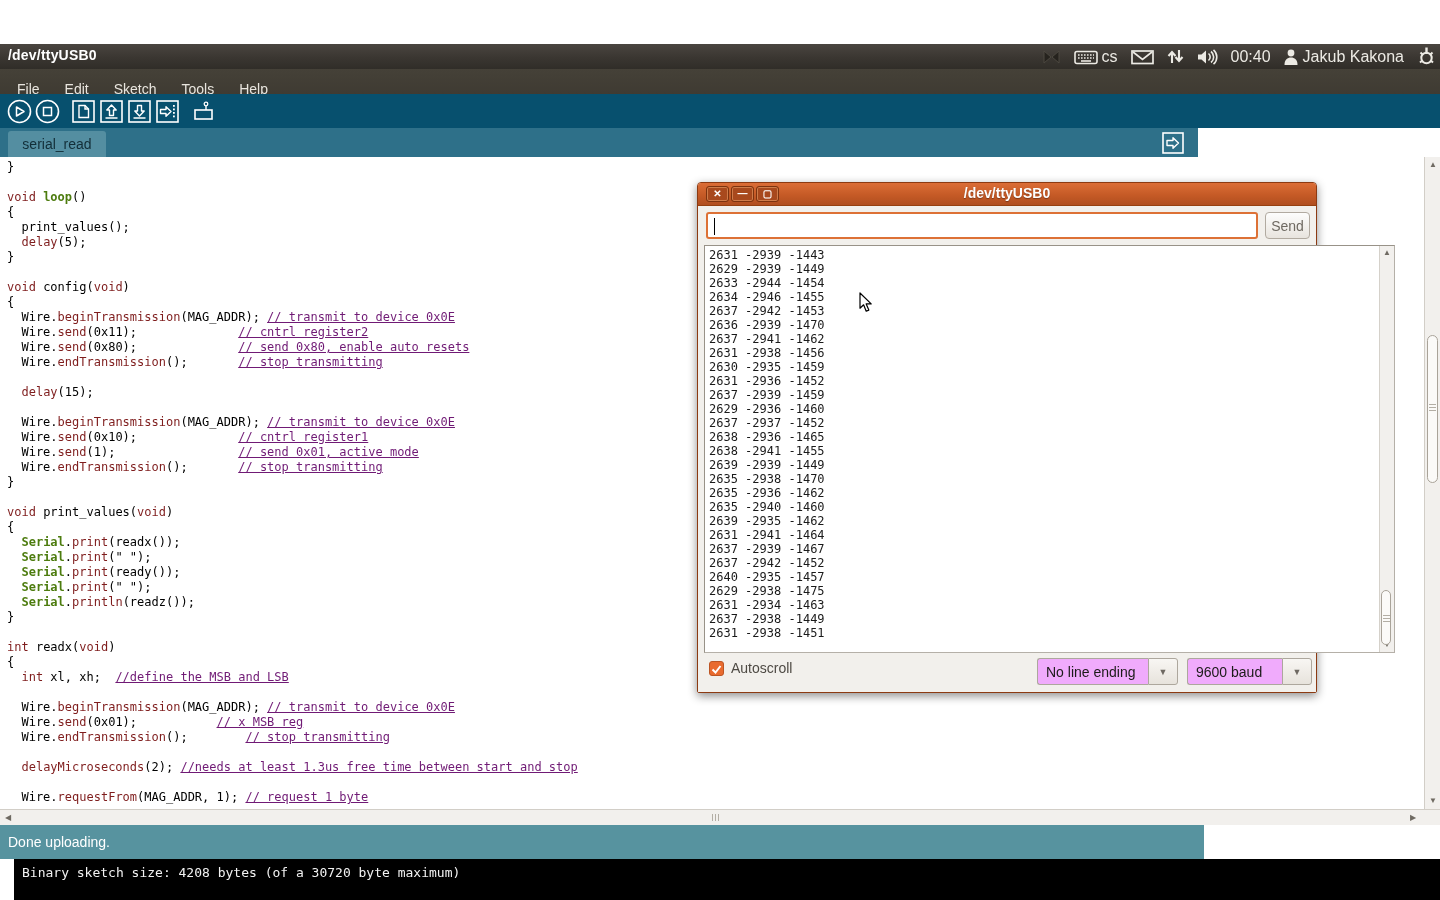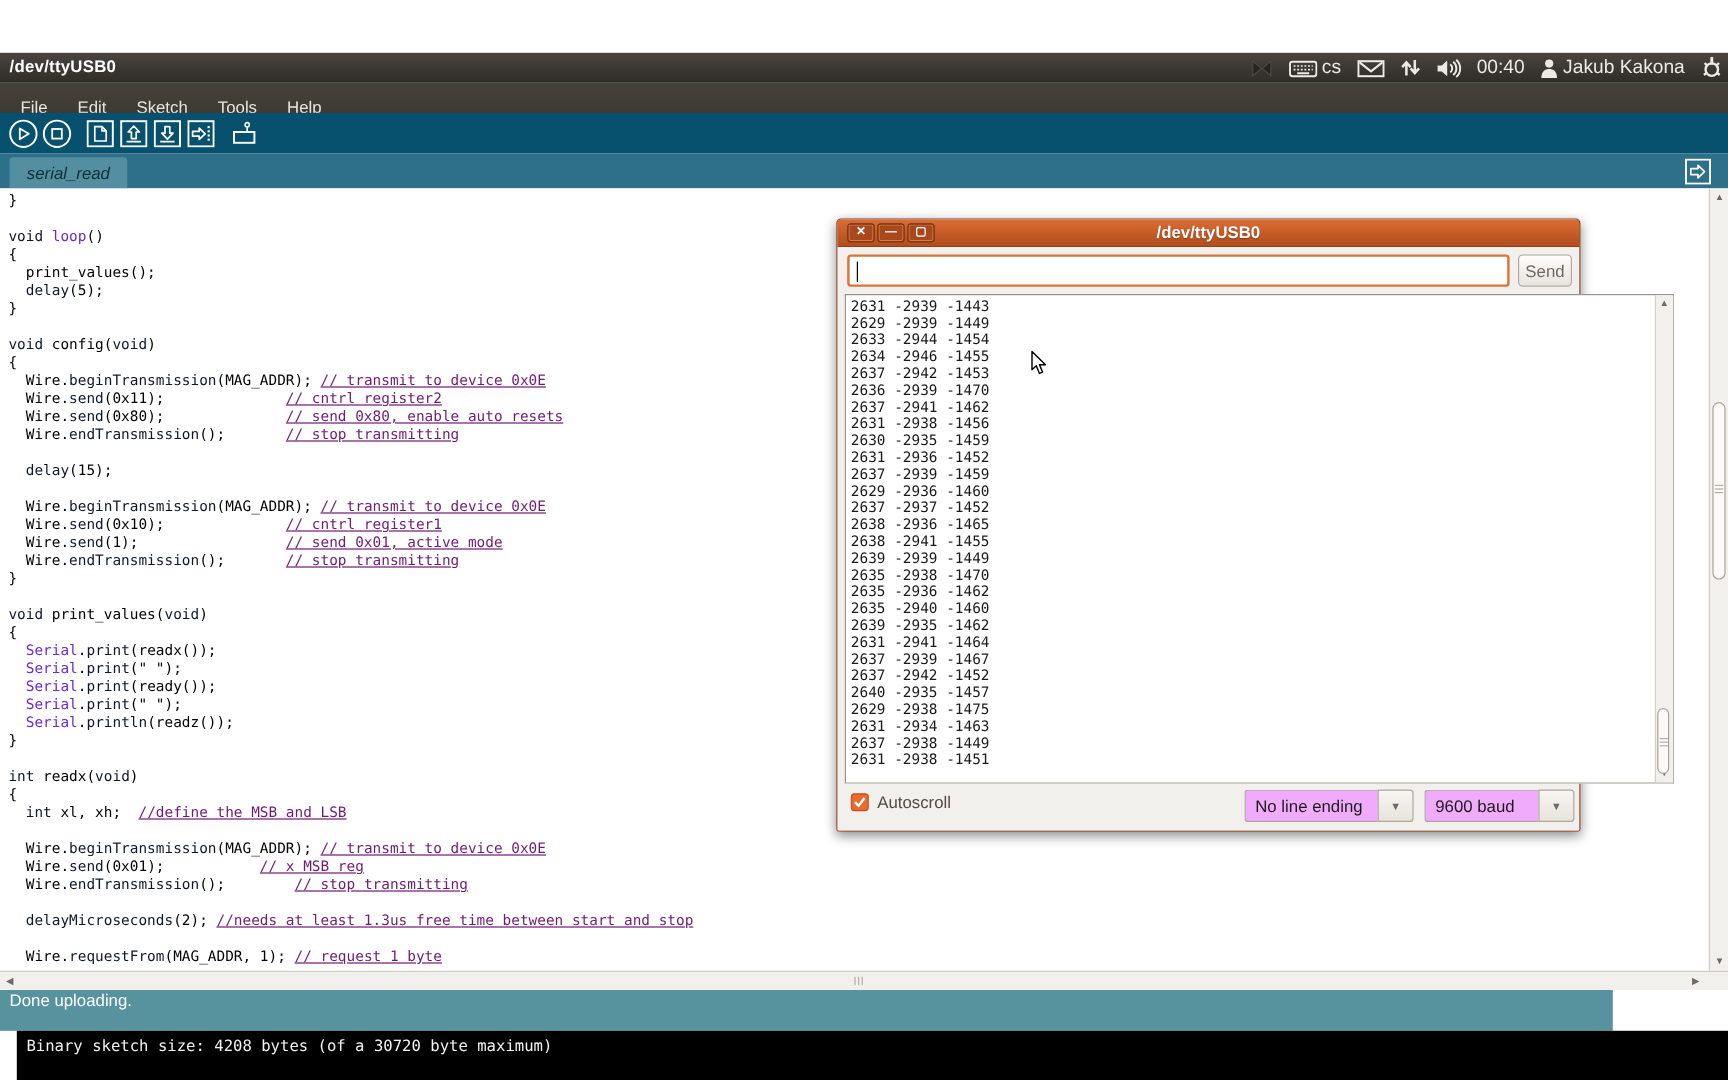--- a/index.html
+++ b/index.html
@@ -21,49 +21,49 @@
     display:flex; align-items:center; padding-left:8px; }
   .menu-item { color:#e8e5de; font-size:14px; padding:3px 9px; margin-right:7px; }
 
   
   #toolbar { position:absolute; left:0; top:50px; width:1440px; height:34px;
     background:#07506e; display:flex; align-items:center; padding-left:6px; }
   .tbtn { width:26px; height:26px; margin-right:2px; display:flex; align-items:center; justify-content:center; }
   .tbtn.gap { margin-left:8px; }
 
   
-  #tabstrip { position:absolute; left:0; top:84px; width:1440px; height:29px; background:#2e7089;font-style:italic; }
+  #tabstrip { position:absolute; left:0; top:84px; width:1198px; height:29px; background:#2e7089; }
   #tab-active { position:absolute; left:8px; top:3px; width:98px; height:26px; background:#548ea1;
     border-radius:3px 3px 0 0; display:flex; align-items:center; justify-content:center;
     font-size:14px; color:#122e38; }
   #tab-menu-btn { position:absolute; right:14px; top:4px; }
 
   
   #editor { position:absolute; left:0; top:113px; width:1424px; height:652px; background:#ffffff; overflow:hidden; }
   #code { position:absolute; left:7px; top:3px; font-family:"DejaVu Sans Mono",monospace; font-size:12px; white-space:pre; }
   .code-line { height:15px; line-height:15px; }
   .p { color:#000000; }
-  .k { color:#0f172a; }
-  .b { color:#6d28d9; font-weight:normal; }
+  .k { color:#7f1d1d; }
+  .b { color:#4d7c0f; font-weight:bold; }
   .c { color:#701a75;text-decoration:underline; }
 
   
   .sb-track-v { background:#f2f0ed; border-left:1px solid #d2cec7; }
   #ed-vscroll { position:absolute; left:1424px; top:113px; width:16px; height:652px; }
   #ed-hscroll { position:absolute; left:0; top:765px; width:1440px; height:16px; background:#f2f0ed; border-top:1px solid #d2cec7; }
   .sb-arrow { position:absolute; font-size:8px; color:#6f6a62; line-height:8px; }
   .sb-thumb { position:absolute; background:#fbfaf8; border:1px solid #a9a399; border-radius:7px; }
   .grip-h { position:absolute; display:flex; gap:2px; }
   .grip-h i { width:1px; height:7px; background:#b3aea5; }
   .grip-v { position:absolute; display:flex; flex-direction:column; gap:2px; align-items:center; width:100%; }
   .grip-v i { width:7px; height:1px; background:#b3aea5; }
 
   
-  #statusbar { position:absolute; left:0; top:781px; width:1344px; height:34px; background:#57939f;
-    display:flex; padding-left:8px; color:#ffffff; font-size:14px; }
+  #statusbar { position:absolute; left:0; top:781px; width:1204px; height:34px; background:#57939f;
+    display:flex; align-items:center; padding-left:8px; color:#ffffff; font-size:14px; }
   #console { position:absolute; left:14px; top:815px; width:1440px; height:63px; background:#000000;
     color:#f2f2f2; font-family:"DejaVu Sans Mono",monospace; font-size:13px; padding:6px 0 0 8px; }
   #footer { position:absolute; left:0; top:878px; width:1440px; height:22px; background:#0d5878;
     color:#ffffff; font-family:"DejaVu Sans Mono",monospace; font-size:13px; padding:2px 0 0 8px; }
 
   
   #sm-window { position:absolute; left:697px; top:138px; width:620px; height:511px;
     border:1px solid #8c3a12; border-radius:4px 4px 2px 2px;
     box-shadow:0 3px 10px rgba(0,0,0,0.45); background:#f2f0ec; z-index:10; }
   #sm-titlebar { position:absolute; left:0; top:0; width:100%; height:23px;

